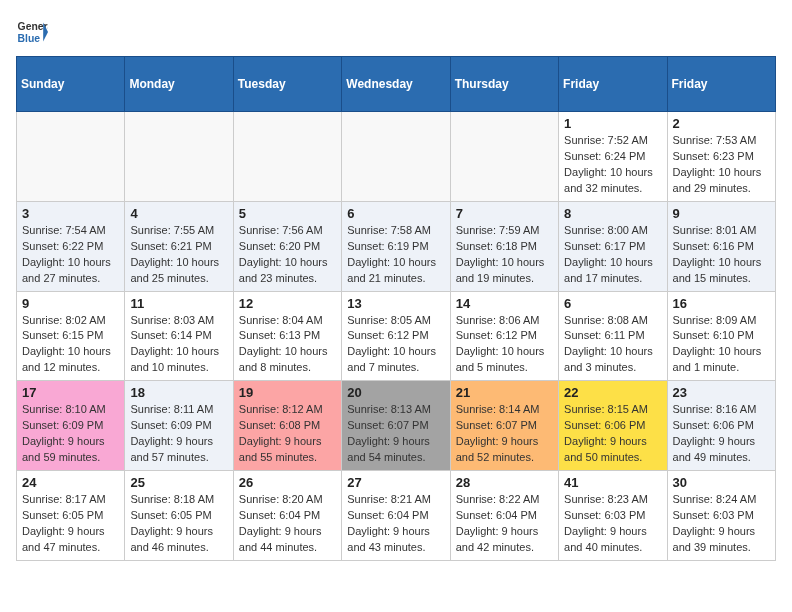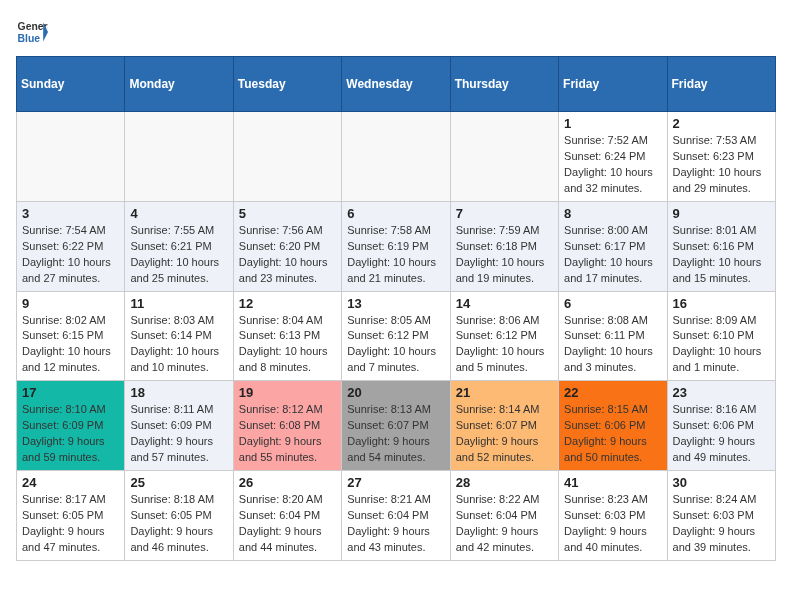--- a/index.html
+++ b/index.html
@@ -176,41 +176,41 @@
         <td>
           <div class="day-number">6</div>
           <div class="day-info">Sunrise: 8:08 AM<br>Sunset: 6:11 PM<br>Daylight: 10 hours and 3 minutes.</div>
         </td>
         <td>
           <div class="day-number">16</div>
           <div class="day-info">Sunrise: 8:09 AM<br>Sunset: 6:10 PM<br>Daylight: 10 hours and 1 minute.</div>
         </td>
       </tr>
       <tr>
-        <td style="background: #14b8a6; margin-top: 20px;">
+        <td style="background: #f9a8d4; margin-top: 20px;">
           <div class="day-number">17</div>
           <div class="day-info">Sunrise: 8:10 AM<br>Sunset: 6:09 PM<br>Daylight: 9 hours and 59 minutes.</div>
         </td>
         <td style="background: rgb(238, 242, 248); margin-left: 40px;">
           <div class="day-number">18</div>
           <div class="day-info">Sunrise: 8:11 AM<br>Sunset: 6:09 PM<br>Daylight: 9 hours and 57 minutes.</div>
         </td>
         <td style="background: #fca5a5;">
           <div class="day-number">19</div>
           <div class="day-info">Sunrise: 8:12 AM<br>Sunset: 6:08 PM<br>Daylight: 9 hours and 55 minutes.</div>
         </td>
         <td style="background: #a3a3a3;">
           <div class="day-number">20</div>
           <div class="day-info">Sunrise: 8:13 AM<br>Sunset: 6:07 PM<br>Daylight: 9 hours and 54 minutes.</div>
         </td>
         <td style="background: #fdba74;">
           <div class="day-number">21</div>
           <div class="day-info">Sunrise: 8:14 AM<br>Sunset: 6:07 PM<br>Daylight: 9 hours and 52 minutes.</div>
         </td>
-        <td style="background: #f97316;">
+        <td style="background: #fde047;">
           <div class="day-number">22</div>
           <div class="day-info">Sunrise: 8:15 AM<br>Sunset: 6:06 PM<br>Daylight: 9 hours and 50 minutes.</div>
         </td>
         <td style="background: rgb(238, 242, 248); margin-top: 33px;">
           <div class="day-number">23</div>
           <div class="day-info">Sunrise: 8:16 AM<br>Sunset: 6:06 PM<br>Daylight: 9 hours and 49 minutes.</div>
         </td>
       </tr>
       <tr>
         <td>

